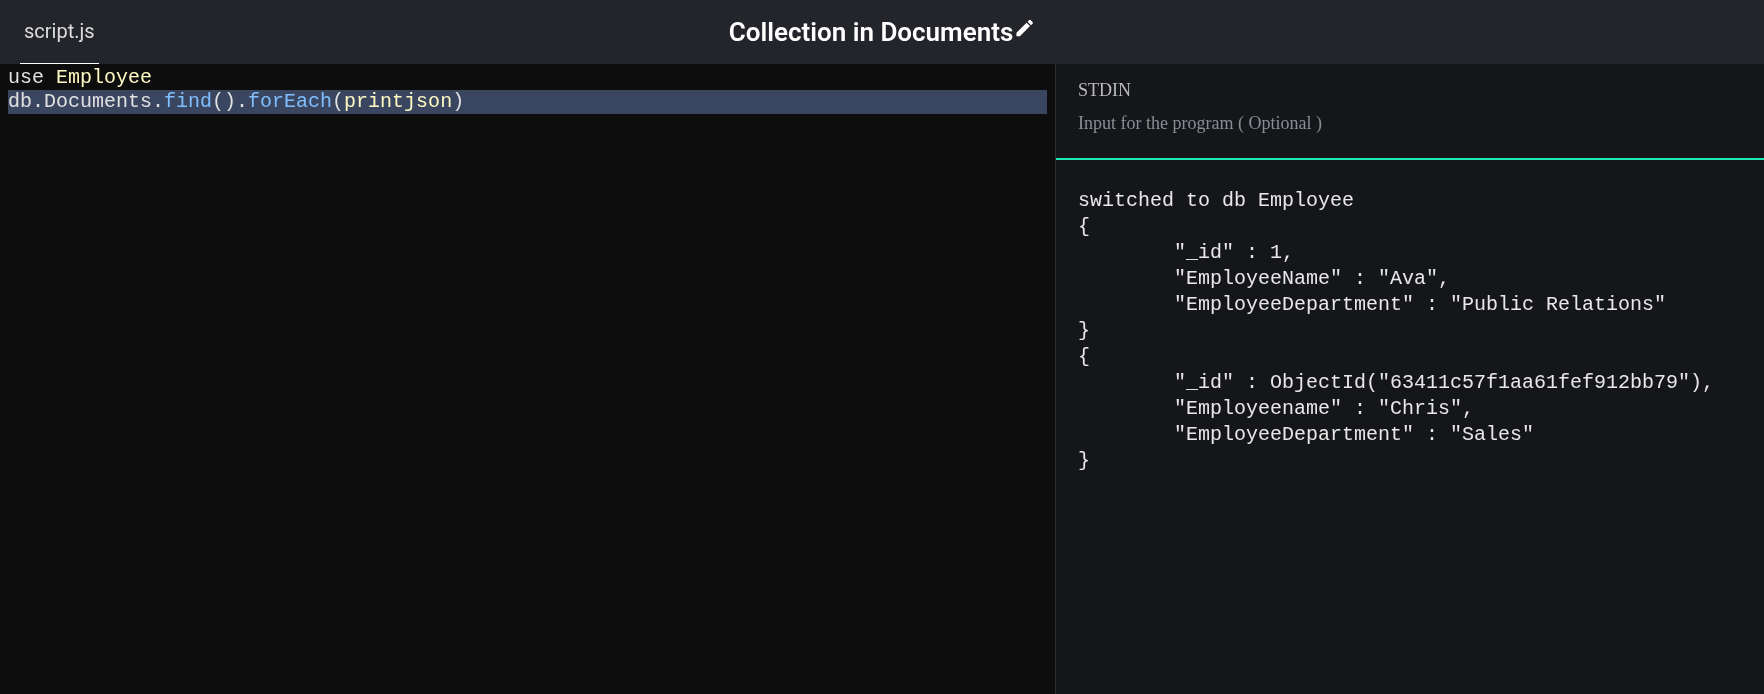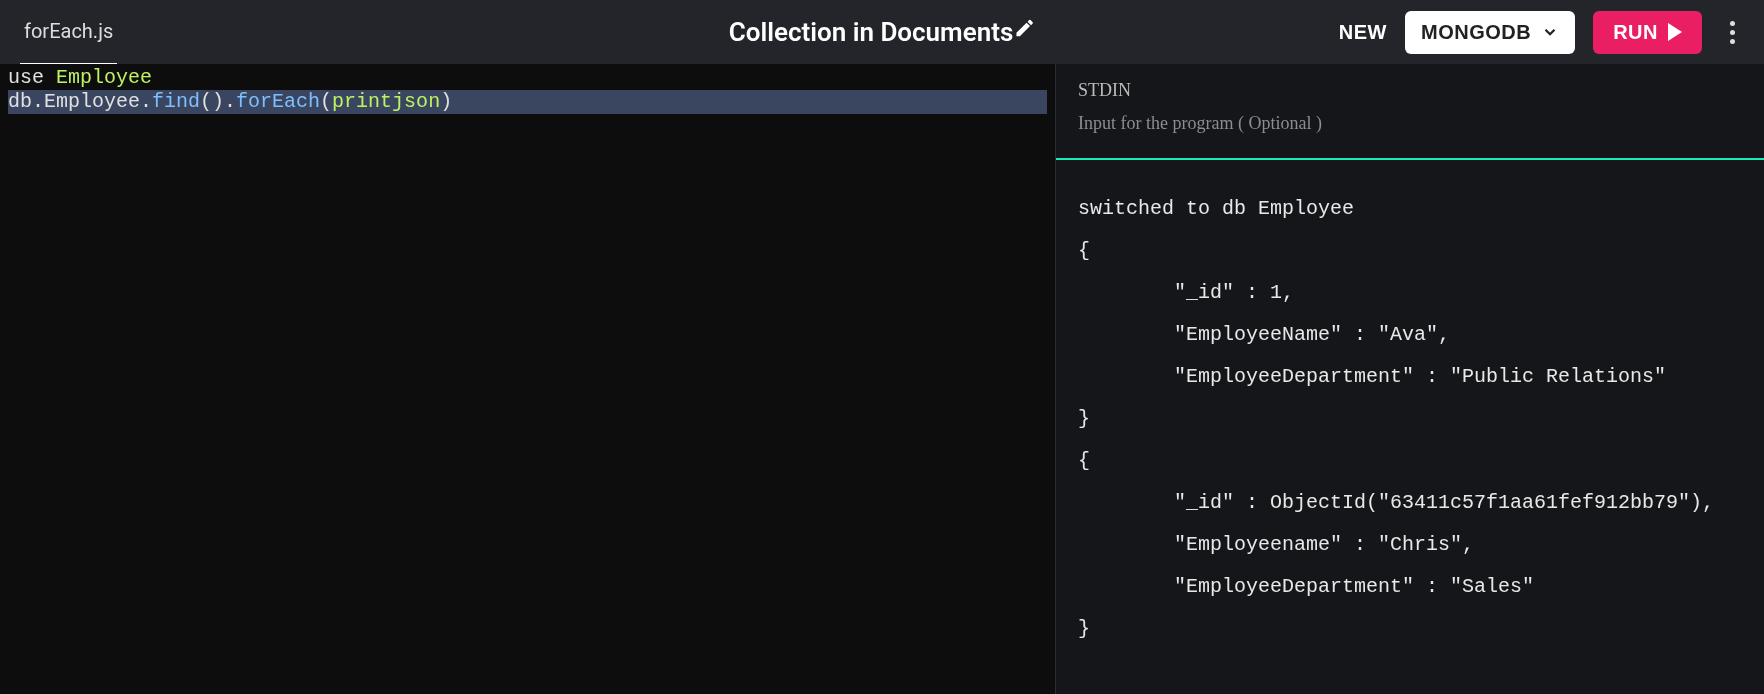--- a/index.html
+++ b/index.html
@@ -139,21 +139,21 @@
       white-space: pre;
     }
     .code-line.selected {
       background: #3a4560;
       display: inline-block;
       min-width: 100%;
     }
     .tok-kw { color: #e0e0e0; }
     .tok-obj { color: #e0e0e0; margin-top: 37px; }
     .tok-fn { color: #7fbfff; }
-    .tok-id { color: #bef264; }
+    .tok-id { color: #fef9c3; }
     .tok-punc { color: #e0e0e0; }
     .right-panel {
       flex: 1;
       background: #15161a;
       border-left: 1px solid #2a2d35;
       display: flex;
       flex-direction: column;
     }
     .stdin-section {
       padding: 16px 22px 24px 22px;
@@ -183,62 +183,44 @@
       overflow: auto;
     }
     .output-label {
       font-size: 22px;
       color: #e8e8e8;
       margin-bottom: 24px;
     }
     .output-text {
       font-family: "Consolas", "Monaco", "Courier New", monospace;
       font-size: 20px;
-      line-height: 42px;
+      line-height: 26px;
       white-space: pre;
       color: #e8e8e8;
     }
   </style>
 </head>
 <body>
 
 <div class="header">
-  <div class="tab">forEach.js</div>
+  <div class="tab">script.js</div>
 
   <div class="title-wrap">
     <span class="title">Collection in Documents</span>
     <svg class="edit-icon" viewBox="0 0 24 24">
       <path d="M3 17.25V21h3.75L17.81 9.94l-3.75-3.75L3 17.25zM20.71 7.04a1 1 0 0 0 0-1.41l-2.34-2.34a1 1 0 0 0-1.41 0l-1.83 1.83 3.75 3.75 1.83-1.83z"></path>
     </svg>
   </div>
 
-  <div class="header-right">
-    <button class="new-btn">NEW</button>
-    <button class="lang-btn">
-      <span>MONGODB</span>
-      <svg class="chevron-down" viewBox="0 0 24 24">
-        <polyline points="6 9 12 15 18 9"></polyline>
-      </svg>
-    </button>
-    <button class="run-btn">
-      <span>RUN</span>
-      <span class="play-icon"></span>
-    </button>
-    <div class="kebab">
-      <span></span>
-        <span></span>
-        <span></span>
-    </div>
-  </div>
 </div>
 
 <div class="main">
   <div class="editor">
     <div class="code-line"><span class="tok-kw">use </span><span class="tok-id">Employee</span></div>
-    <div class="code-line selected"><span class="tok-obj">db</span><span class="tok-obj">.Employee.</span><span class="tok-fn">find</span><span class="tok-punc">().</span><span class="tok-fn">forEach</span><span class="tok-punc">(</span><span class="tok-id">printjson</span><span class="tok-punc">)</span></div>
+    <div class="code-line selected"><span class="tok-obj">db</span><span class="tok-obj">.Documents.</span><span class="tok-fn">find</span><span class="tok-punc">().</span><span class="tok-fn">forEach</span><span class="tok-punc">(</span><span class="tok-id">printjson</span><span class="tok-punc">)</span></div>
   </div>
 
   <div class="right-panel">
     <div class="stdin-section">
       <div class="stdin-label">STDIN</div>
       <input class="stdin-input" type="text" placeholder="Input for the program ( Optional )" style="">
     </div>
     <div class="output-section">
       <div class="output-text">switched to db Employee
 {

